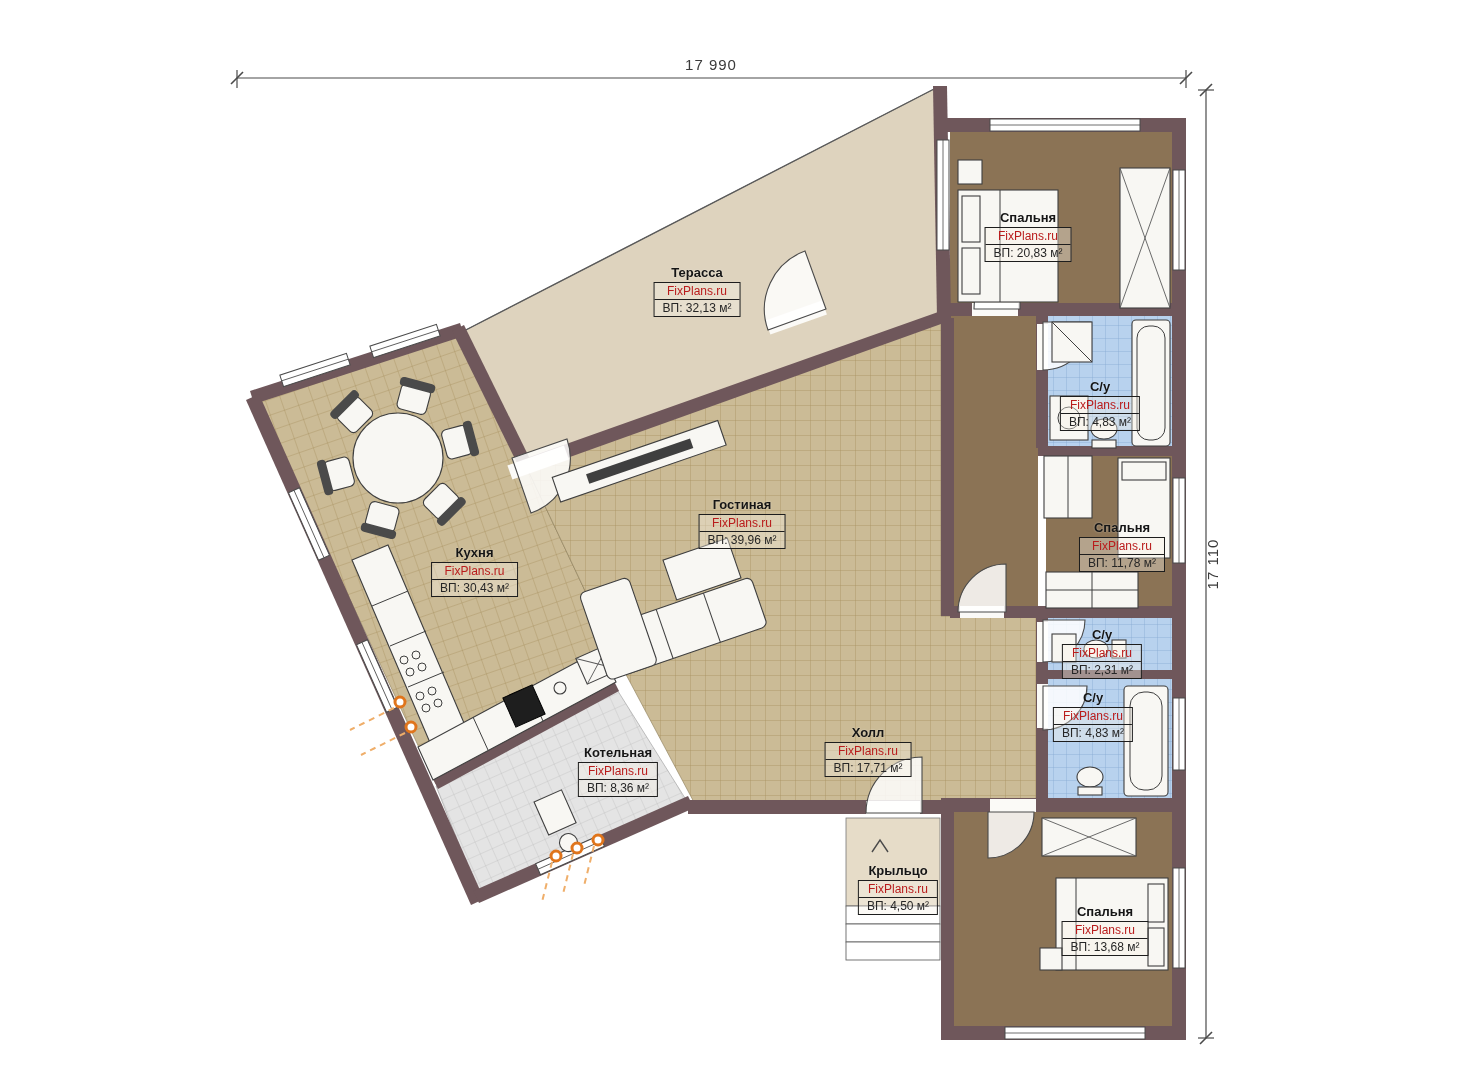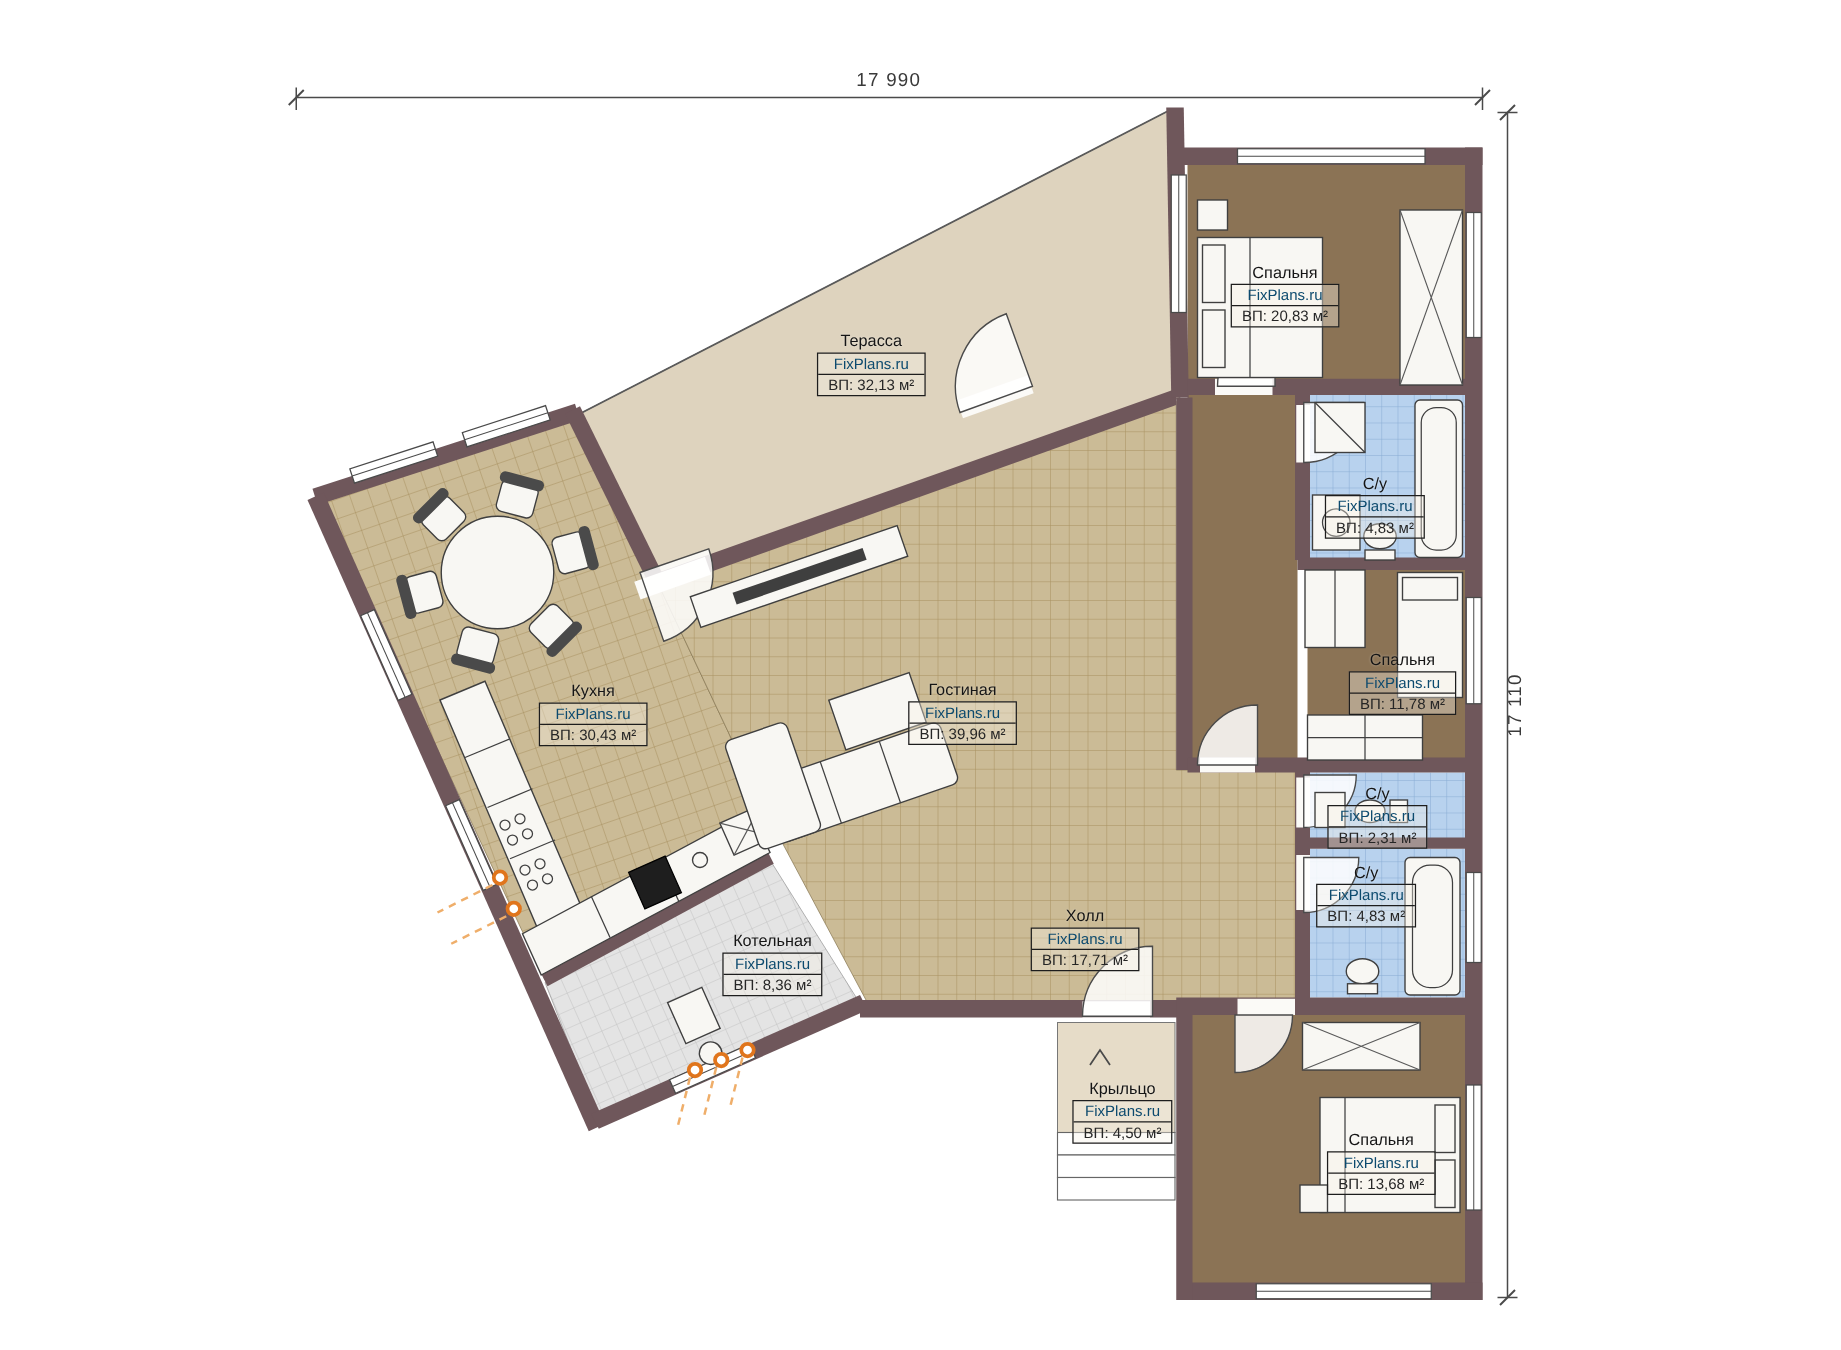--- a/index.html
+++ b/index.html
@@ -14,24 +14,24 @@
   svg .gap{fill:#fbfaf7;stroke:none;}
   svg .door{fill:rgba(255,255,255,0.85);stroke:#4a4a4a;stroke-width:1.1;}
   svg .dimline{stroke:#4a4a4a;stroke-width:1.2;}
   svg .tick{stroke:#4a4a4a;stroke-width:1.6;}
   svg .org{fill:#fff;stroke:#e0751c;stroke-width:3;}
   svg .orgd{stroke:#efae6a;stroke-width:2;stroke-dasharray:6 5;fill:none;}
   svg .xline{stroke:#5a5a5a;stroke-width:0.9;}
   svg .dark{fill:#1e1e1e;stroke:#000;}
 
   .room-label{position:absolute;transform:translate(-50%,-50%);text-align:center;z-index:5;}
-  .room-name{font-size:13px;font-weight:normal;color:#151515;margin-bottom:2px;white-space:nowrap;
+  .room-name{font-size:13px;font-weight:bold;color:#151515;margin-bottom:2px;white-space:nowrap;
              text-shadow:0 0 2px rgba(255,255,255,.45);}
   .room-box{display:inline-block;border:1.6px solid #1d1d1d;background:rgba(248,243,232,.38);}
-  .room-brand{font-size:12px;color:#0c4a6e;padding:1px 8px;border-bottom:1.6px solid #1d1d1d;white-space:nowrap;}
+  .room-brand{font-size:12px;color:#b91c1c;padding:1px 8px;border-bottom:1.6px solid #1d1d1d;white-space:nowrap;}
   .room-area{font-size:12px;color:#262626;padding:1px 8px;white-space:nowrap;}
 
   .dim{position:absolute;font-size:15px;color:#3a3a3a;transform:translate(-50%,-50%);z-index:4;letter-spacing:1px;}
   .dim-right{transform:translate(-50%,-50%) rotate(-90deg);}
 </style>
 </head>
 <body>
 
 <div id="canvas">
 
@@ -320,21 +320,21 @@
 </div>
 
 <div class="room-label" style="left:460px;top:571px;padding-left:29px;">
   <div class="room-name">Кухня</div>
   <div class="room-box">
     <div class="room-brand">FixPlans.ru</div>
     <div class="room-area">ВП: 30,43 м²</div>
   </div>
 </div>
 
-<div class="room-label" style="left:742px;top:570px;margin-left:28px;">
+<div class="room-label" style="left:742px;top:523px;">
   <div class="room-name">Гостиная</div>
   <div class="room-box">
     <div class="room-brand">FixPlans.ru</div>
     <div class="room-area">ВП: 39,96 м²</div>
   </div>
 </div>
 
 <div class="room-label" style="left:868px;top:751px;">
   <div class="room-name">Холл</div>
   <div class="room-box">

